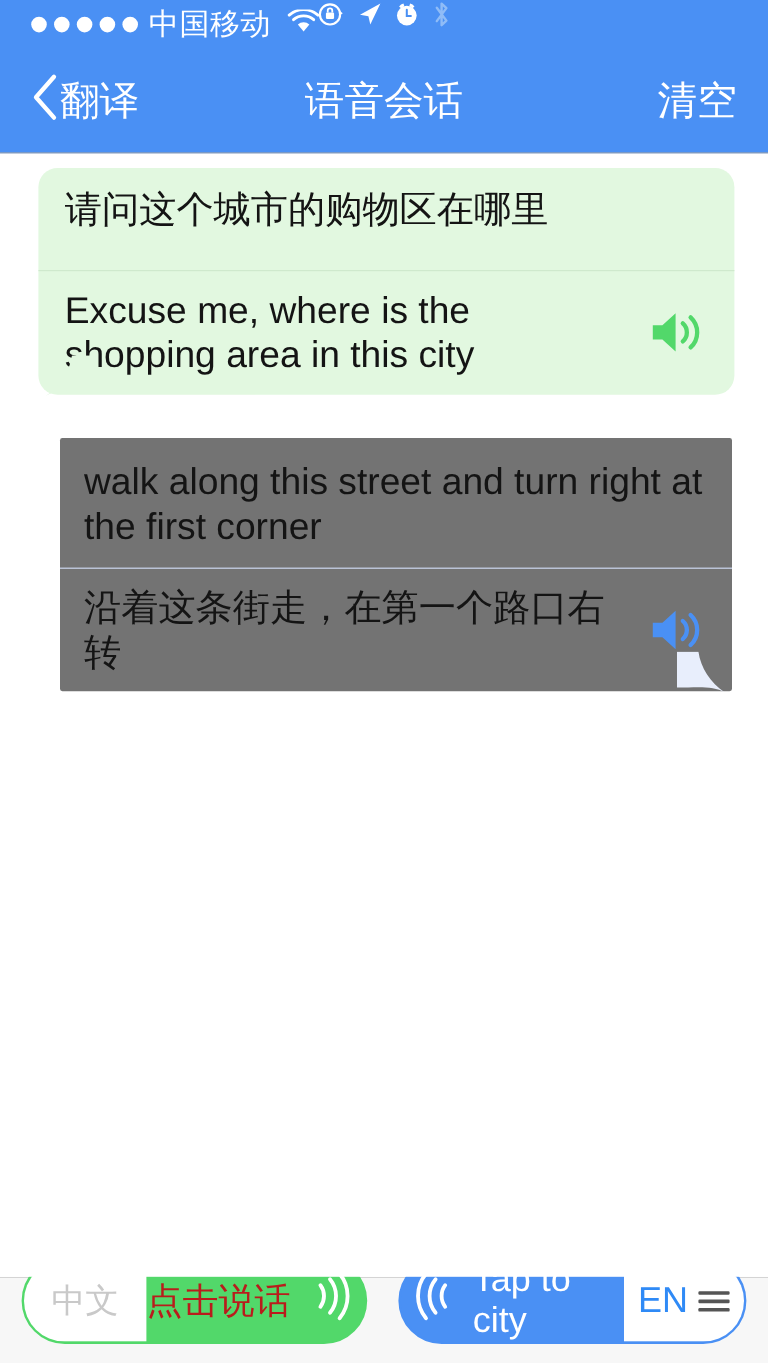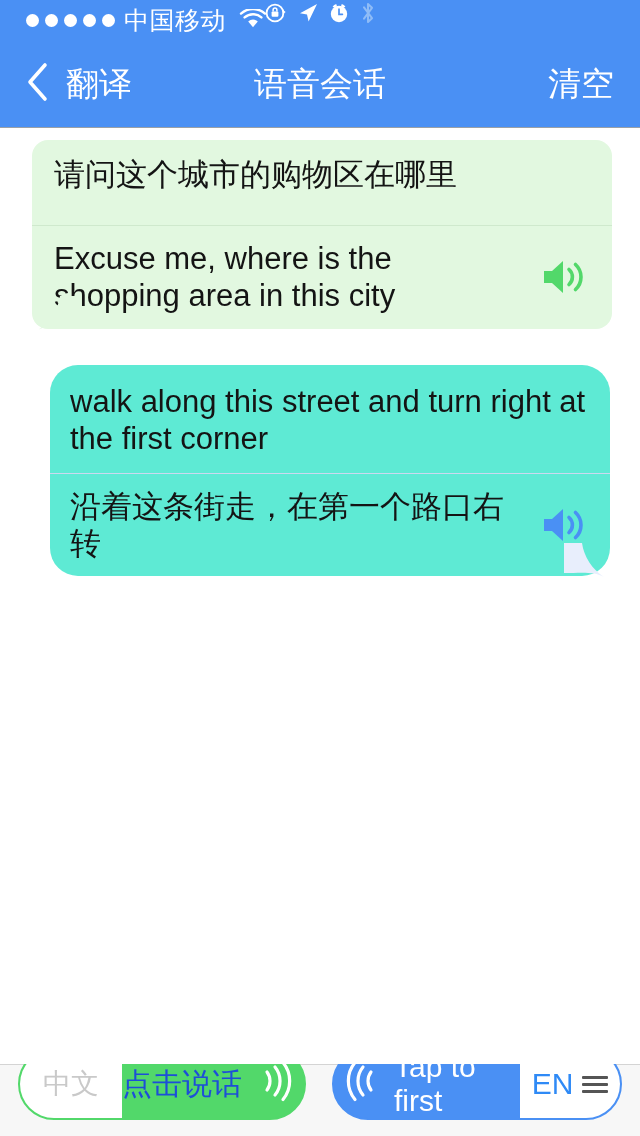--- a/index.html
+++ b/index.html
@@ -123,21 +123,21 @@
     border-bottom: 1px solid #9aa0a6;
     box-sizing: border-box;
     display: flex;
     align-items: center;
     position: relative;
     flex: 0 0 auto;
   }
   .nav-back {
     display: flex;
     align-items: center;
-    gap: 16px;
+    gap: 0;
     padding-left: 24px;
     color: #ffffff;
     cursor: pointer;
     justify-content: center;
   }
   .nav-back-label {
     font-size: 33px;
     line-height: 1;
     color: #ffffff;
   }
@@ -196,22 +196,22 @@
     left: 6px;
     bottom: -1px;
     width: 40px;
     height: 34px;
     overflow: hidden;
   }
 
   
   .bubble-blue {
     margin: 36px 30px 0 50px;
-    background: #5eead4;
-    border-radius: 28px;
+    background: #737373;
+    border-radius: 2px;
   }
   .bubble-blue .row {
     display: flex;
     align-items: center;
     padding: 14px 20px;
     box-sizing: border-box;
   }
   .bubble-blue .row-top {
     border-bottom: 1px solid #ccd8ef;
     padding-top: 18px;
@@ -282,21 +282,21 @@
     color: #c9c9c9;
     font-size: 28px;
     flex: 0 0 auto;
   }
   .mic-pill-zh .body {
     flex: 1 1 auto;
     display: flex;
     align-items: center;
     justify-content: center;
     gap: 14px;
-    color: #1d4ed8;
+    color: #b91c1c;
     font-size: 30px;
     padding-right: 8px;
   }
 
   .mic-pill-en {
     width: 290px;
     background: #4a90f4;
     border: 2px solid #4a90f4;
   }
   .mic-pill-en .body {
@@ -476,21 +476,21 @@
 
     <div class="mic-pill mic-pill-en">
       <div class="body">
         <span>
           <svg width="40" height="44" viewBox="0 0 40 44">
             <path d="M29 13 a15 15 0 0 0 0 18" fill="none" stroke="#ffffff" stroke-width="3.2" stroke-linecap="round"></path>
             <path d="M21 8 a22 22 0 0 0 0 28" fill="none" stroke="#ffffff" stroke-width="3.2" stroke-linecap="round"></path>
             <path d="M13 3.5 a29 29 0 0 0 0 37" fill="none" stroke="#ffffff" stroke-width="3.2" stroke-linecap="round"></path>
           </svg>
         </span>
-        <span>Tap to first</span>
+        <span>Tap to city</span>
       </div>
       <div class="lang-chip">
         <span>EN</span>
         <span class="hamburger">
           <i></i>
             <i></i>
             <i></i>
         </span>
       </div>
     </div>

